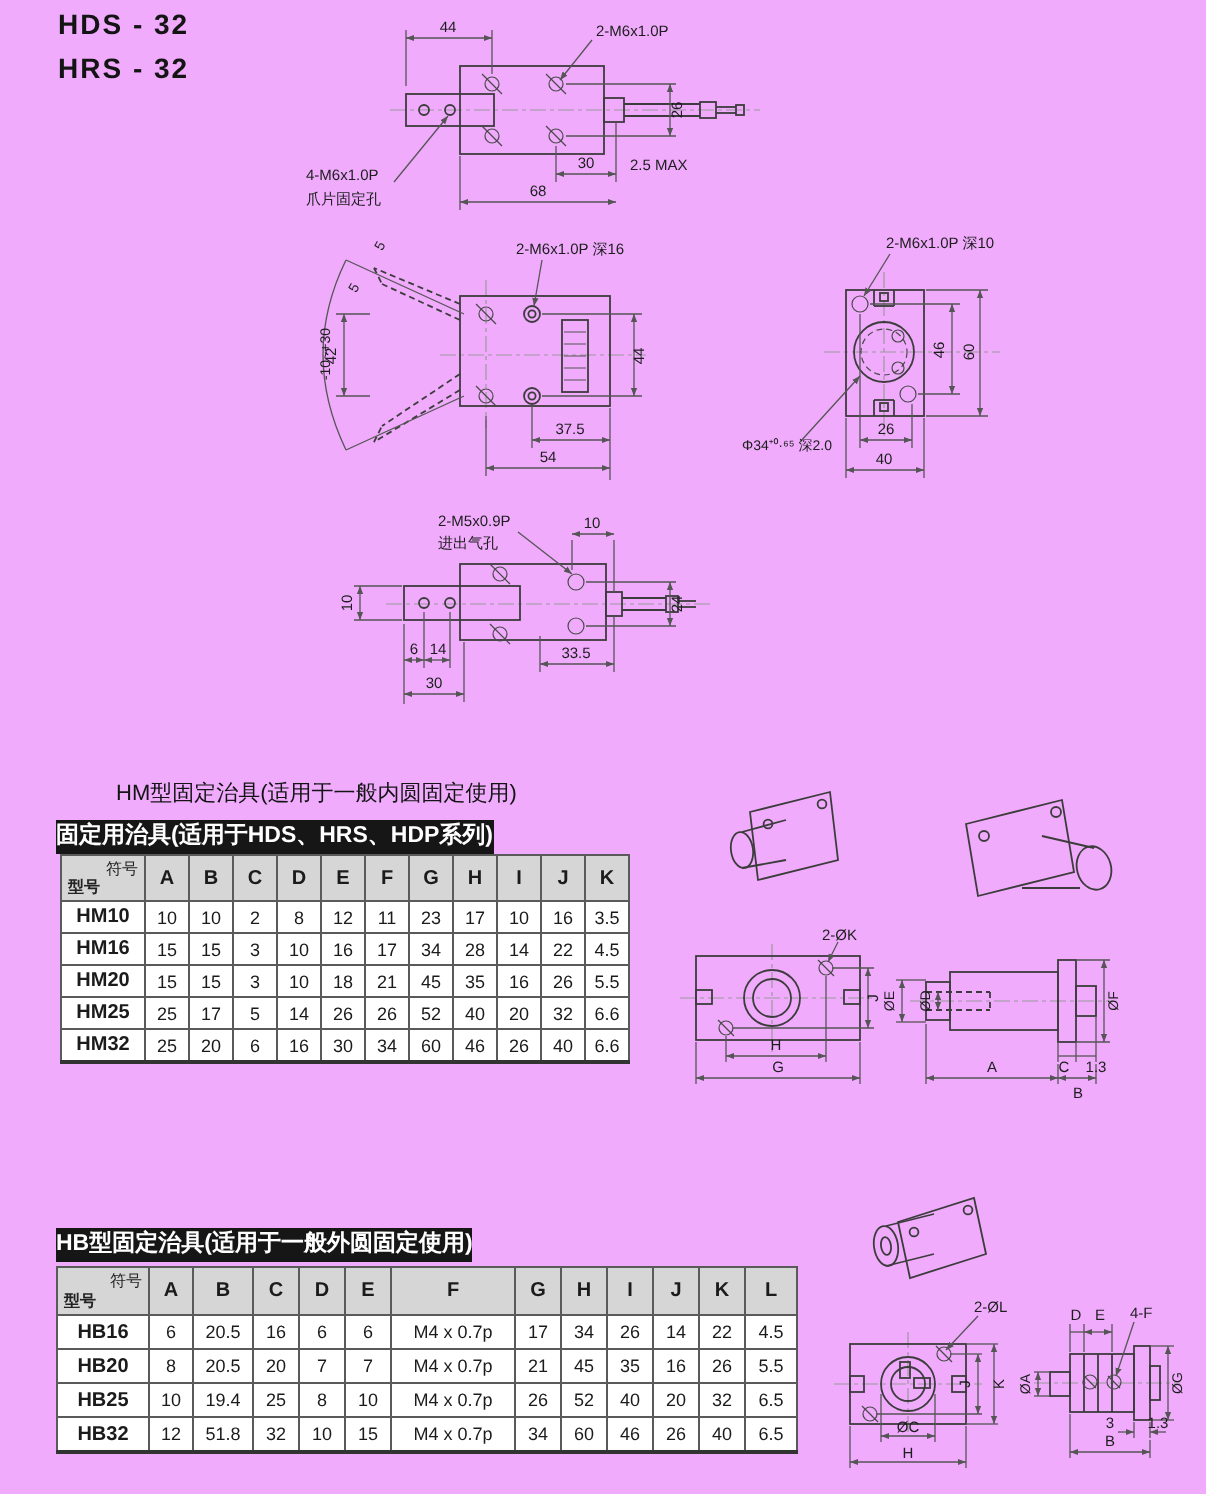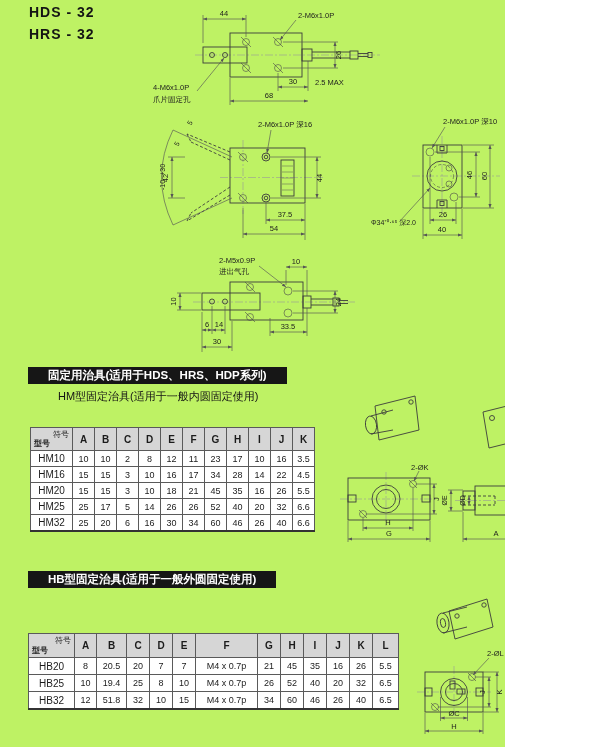--- a/index.html
+++ b/index.html
@@ -1,32 +1,32 @@
 <!DOCTYPE html>
 <html><head>
 <meta charset="utf-8">
 <style>
   html,body{margin:0;padding:0;background:#fff;}
-  #page{position:relative;width:505px;height:747px;background:#bef264;font-family:"Liberation Sans",sans-serif;overflow:hidden;}
+  #page{position:relative;width:603px;height:747px;background:#f0abfc;font-family:"Liberation Sans",sans-serif;overflow:hidden;}
   .title{position:absolute;left:29px;font-size:14px;font-weight:bold;color:#141414;letter-spacing:1px;}
-  .bar{position:absolute;background:#161616;color:#fff;font-size:11.5px;font-weight:bold;line-height:17px;height:17px;padding:0 20px;white-space:nowrap;}
+  .bar{position:absolute;background:#161616;color:#fff;font-size:11.5px;font-weight:bold;line-height:17px;height:17px;padding:0 0;white-space:nowrap;margin-top:43px;}
   .subtitle{position:absolute;font-size:11px;color:#141414;white-space:nowrap;}
   svg{position:absolute;overflow:visible;}
   .ln{stroke:#3c3c3c;stroke-width:0.9;fill:none;}
   .thin{stroke:#4a4a4a;stroke-width:0.6;fill:none;}
   .dim{stroke:#555;stroke-width:0.65;fill:none;}
   .cl{stroke:#999;stroke-width:0.6;stroke-dasharray:8 2 2 2;fill:none;}
   .dash{stroke-dasharray:3 2;}
   text.lb{font:7.5px "Liberation Sans",sans-serif;fill:#1d1d1d;}
   text.lb7{font:7px "Liberation Sans",sans-serif;fill:#1d1d1d;}
   .hatch{stroke:#555;stroke-width:0.5;}
   table{border-collapse:collapse;position:absolute;table-layout:fixed;background:#fff;}
   td{border:1px solid #5a5a5a;text-align:center;vertical-align:middle;padding:0;color:#1b1b1b;overflow:hidden;}
   tr.hd td{background:#d6d6d6;font-weight:bold;font-size:10px;text-align:center;}
-  td.model{font-weight:normal;font-size:10px;}
+  td.model{font-weight:bold;font-size:10px;}
   td.val{font-size:9px;}
   #hm-table{left:30px;top:427px;border-bottom:2px solid #333;}
   #hm-table tr.hd td{height:22px;}
   #hm-table tr.dr td{height:15px;}
   #hb-table{left:28px;top:633px;border-bottom:2px solid #333;}
   #hb-table tr.hd td{height:23px;}
   #hb-table tr.dr td{height:16px;}
   td.corner{position:relative;background-color:#d6d6d6;background-image:linear-gradient(to bottom right,transparent 49%,#555 49%,#555 51%,transparent 51%);}
   td.corner .ct{position:absolute;top:1px;right:3px;font-size:8px;font-weight:normal;color:#222;}
   td.corner .cb{position:absolute;bottom:1px;left:3px;font-size:8px;font-weight:bold;color:#222;}
@@ -500,20 +500,35 @@
       <td>E</td>
       <td>F</td>
       <td>G</td>
       <td>H</td>
       <td>I</td>
       <td>J</td>
       <td>K</td>
       <td>L</td>
     </tr>
     <tr class="dr">
+      <td class="model">HB16</td>
+      <td class="val">6</td>
+      <td class="val">20.5</td>
+      <td class="val">16</td>
+      <td class="val">6</td>
+      <td class="val">6</td>
+      <td class="val">M4 x 0.7p</td>
+      <td class="val">17</td>
+      <td class="val">34</td>
+      <td class="val">26</td>
+      <td class="val">14</td>
+      <td class="val">22</td>
+      <td class="val">4.5</td>
+    </tr>
+    <tr class="dr">
       <td class="model">HB20</td>
       <td class="val">8</td>
       <td class="val">20.5</td>
       <td class="val">20</td>
       <td class="val">7</td>
       <td class="val">7</td>
       <td class="val">M4 x 0.7p</td>
       <td class="val">21</td>
       <td class="val">45</td>
       <td class="val">35</td>

